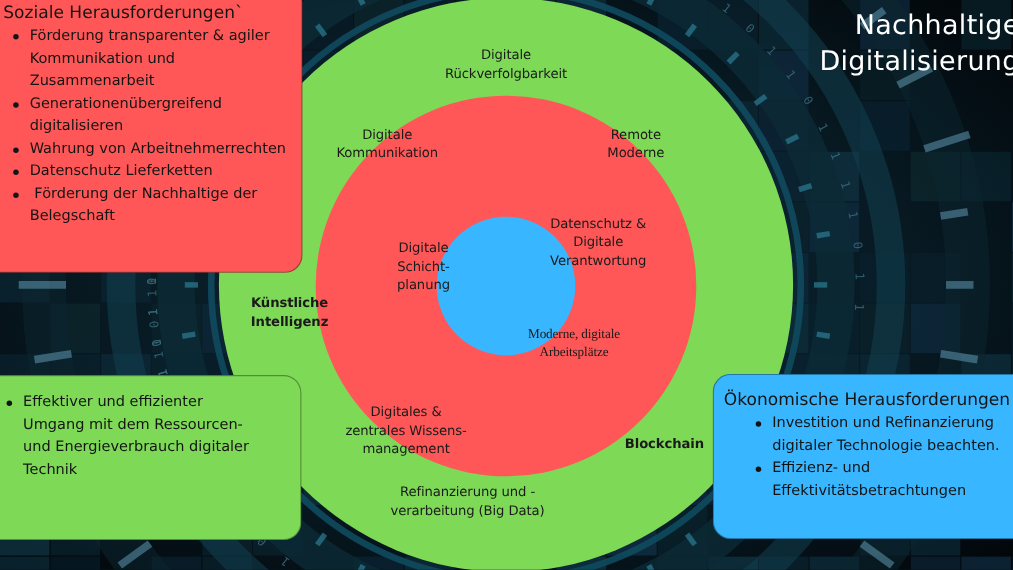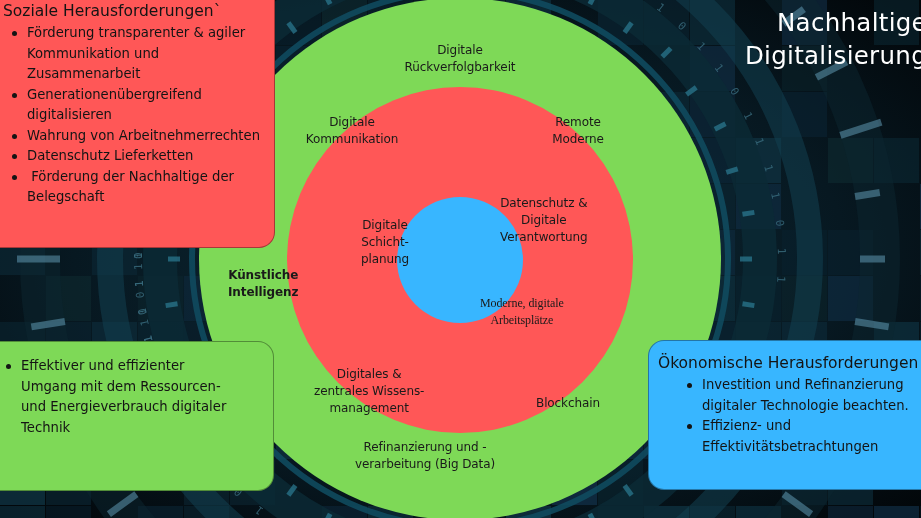--- a/index.html
+++ b/index.html
@@ -345,21 +345,21 @@
 </svg>
 
 <div class="ring-label c" style="left:376px; top:42px; width:168px;">Digitale
 Rückverfolgbarkeit</div>
 <div class="ring-label c" style="left:292px; top:114px; width:120px;">Digitale
 Kommunikation</div>
 <div class="ring-label c" style="left:548px; top:114px; width:60px;">Remote
 Moderne</div>
 <div class="ring-label" style="left:228px; top:267px;font-weight:bold;">Künstliche
 Intelligenz</div>
-<div class="ring-label" style="left:536px; top:395px;">Blockchain</div>
+<div class="ring-label" style="left:568px; top:395px;font-weight:bold;">Blockchain</div>
 <div class="ring-label c" style="left:335px; top:439px; width:180px;">Refinanzierung und -
 verarbeitung (Big Data)</div>
 
 <div class="ring-label c" style="left:350px; top:217px; width:70px;">Digitale
 Schicht-
 planung</div>
 <div class="ring-label" style="left:500px; top:195px;">Datenschutz &amp;
 Digitale
 Verantwortung</div>
 <div class="ring-label" style="left:480px; top:295px;font-family:Liberation Serif, serif;">Moderne, digitale

